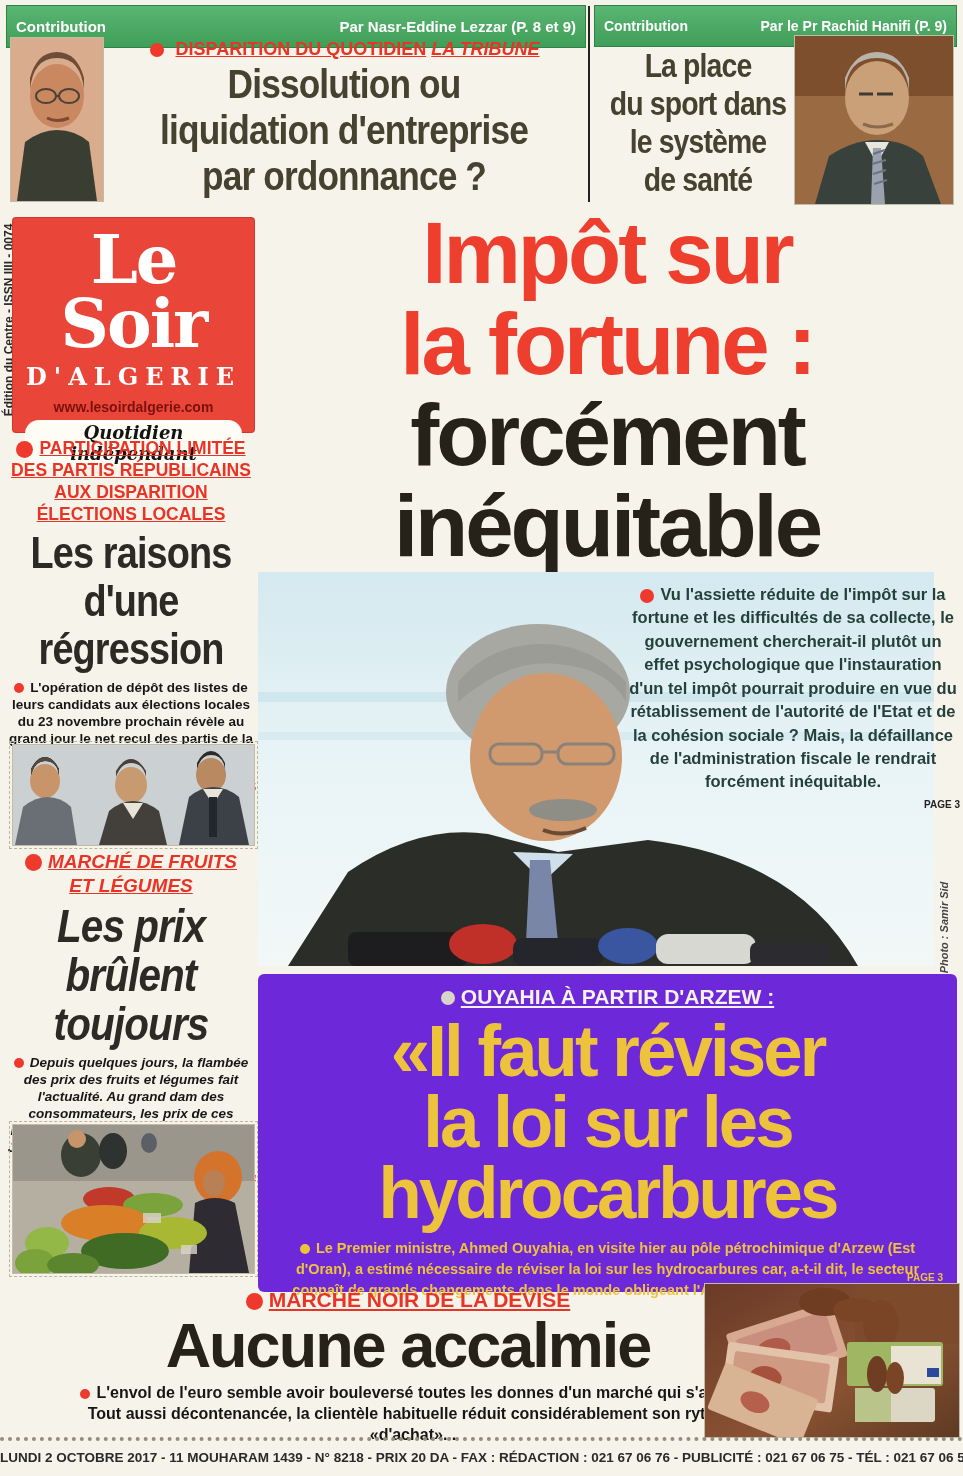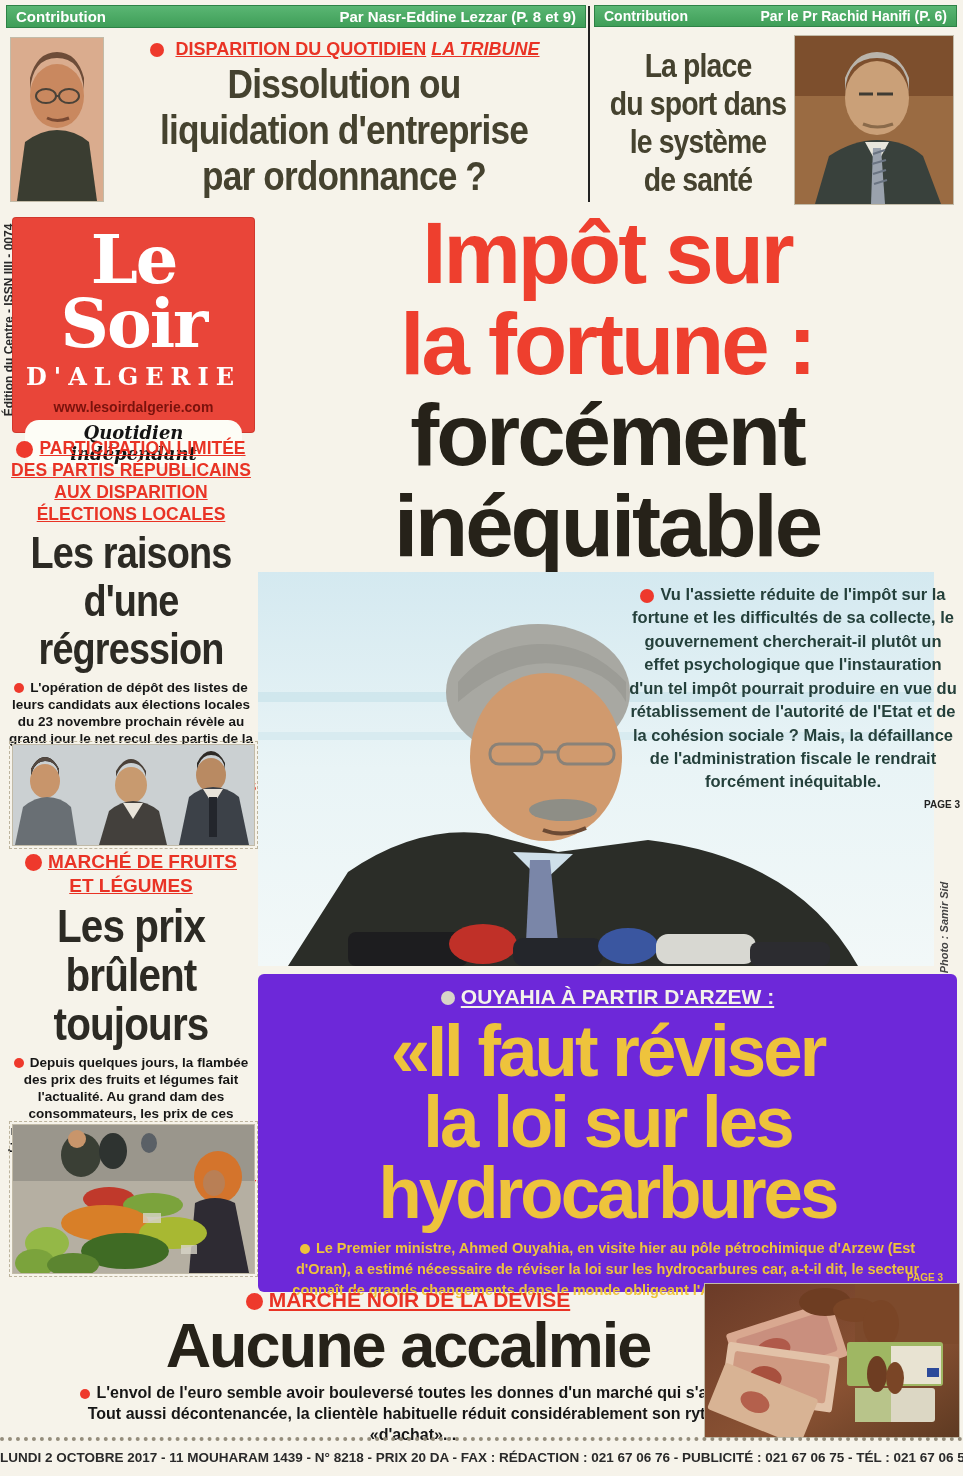--- a/index.html
+++ b/index.html
@@ -2,21 +2,21 @@
 <html><head>
 <meta charset="utf-8">
 <style>
   html,body{margin:0;padding:0;background:#d8d4c8;}
   #page{position:relative;width:963px;height:1476px;margin:0 auto;overflow:hidden;
         background:#f6f3ea;font-family:"Liberation Sans",sans-serif;color:#222;}
   .abs{position:absolute;}
   
   .contrib-bar{display:flex;justify-content:space-between;align-items:center;
      background:linear-gradient(180deg,#5ab673,#3f9e58);color:#fff;font-weight:bold;
-     font-size:15px;padding:2px 9px;border:1px solid #2e8246;}
+     font-size:15px;padding:12px 9px;border:1px solid #2e8246;}
   .contrib-headline{font-weight:bold;color:#45422f;text-align:center;letter-spacing:-1px;}
   .cond{display:block;white-space:nowrap;transform:scaleX(0.86);transform-origin:50% 50%;}
   
   .kicker{color:#e93325;font-weight:bold;text-align:center;}
   .kicker .u{text-decoration:underline;}
   .dot{display:inline-block;border-radius:50%;background:#ee392c;vertical-align:middle;margin-right:6px;}
   .dot-sm{width:10px;height:10px;}
   .dot-md{width:14px;height:14px;}
   .dot-lg{width:17px;height:17px;}
   
@@ -92,21 +92,21 @@
       <span class="u">DISPARITION DU QUOTIDIEN</span>
       <span class="u" style="font-style:italic;">LA TRIBUNE</span>
     </div>
   </div>
 
   <div class="abs" style="left:588px;top:6px;width:2px;height:196px;background:#222;"></div>
 
   <div class="abs" style="left:594px;top:5px;width:363px;height:200px;">
     <div class="contrib-bar" style="font-size:14px;">
       <span>Contribution</span>
-      <span>Par le Pr Rachid Hanifi (P. 6)</span>
+      <span>Par le Pr Rachid Hanifi (P. 9)</span>
     </div>
     <div class="abs contrib-headline" style="left:0px;top:42px;width:208px;font-size:33px;line-height:38px;">
       <span class="cond">La place</span>
       <span class="cond">du sport dans</span>
       <span class="cond">le système</span>
       <span class="cond">de santé</span>
     </div>
     <svg class="photo abs" style="right:3px;top:30px;" width="158" height="168" viewBox="0 0 158 168" preserveAspectRatio="none">
       <rect width="158" height="168" fill="#9a6b42"></rect>
       <rect width="158" height="60" fill="#7d4f2d"></rect>
@@ -204,21 +204,21 @@
     <path d="M103,32 Q108,18 118,18 Q130,18 133,32 L133,26 Q126,14 118,14 Q110,14 103,26 Z" fill="#4a4038"></path>
     <path d="M86,100 L96,66 Q108,56 120,56 Q134,56 146,66 L154,100 Z" fill="#43403c"></path>
     <path d="M110,58 L120,74 L130,58 Z" fill="#e9e4da"></path>
     <ellipse cx="198" cy="30" rx="15" ry="17" fill="#b98a62"></ellipse>
     <path d="M184,24 Q188,10 198,10 Q210,10 212,24 L212,18 Q206,6 198,6 Q190,6 184,18 Z" fill="#2e2a26"></path>
     <path d="M166,100 L176,52 Q188,42 200,42 Q214,42 226,52 L236,100 Z" fill="#3c4148"></path>
     <path d="M190,44 L200,60 L210,44 Z" fill="#e9e4da"></path>
     <rect x="196" y="52" width="8" height="40" fill="#23262c"></rect>
   </svg>
 
-  <div class="abs" style="left:6px;top:850px;width:250px;">
+  <div class="abs" style="left:6px;top:850px;width:250px;font-style:italic;">
     <div class="kicker" style="font-size:19px;line-height:24px;">
       <div><span class="dot dot-lg"></span><span class="u">MARCHÉ DE FRUITS</span></div>
       <div><span class="u">ET LÉGUMES</span></div>
     </div>
     <div class="hl" style="font-size:47px;line-height:49px;margin-top:3px;">
       <span class="cond">Les prix</span>
       <span class="cond">brûlent</span>
       <span class="cond">toujours</span>
     </div>
     <div class="deck" style="font-size:13.5px;line-height:17px;margin-top:6px;">

